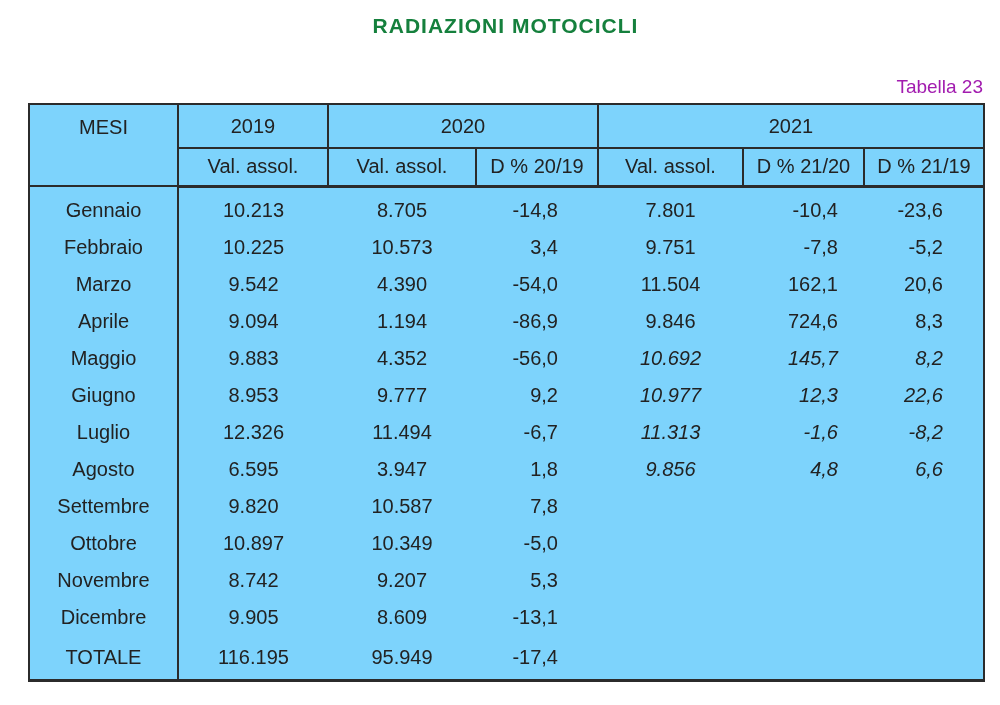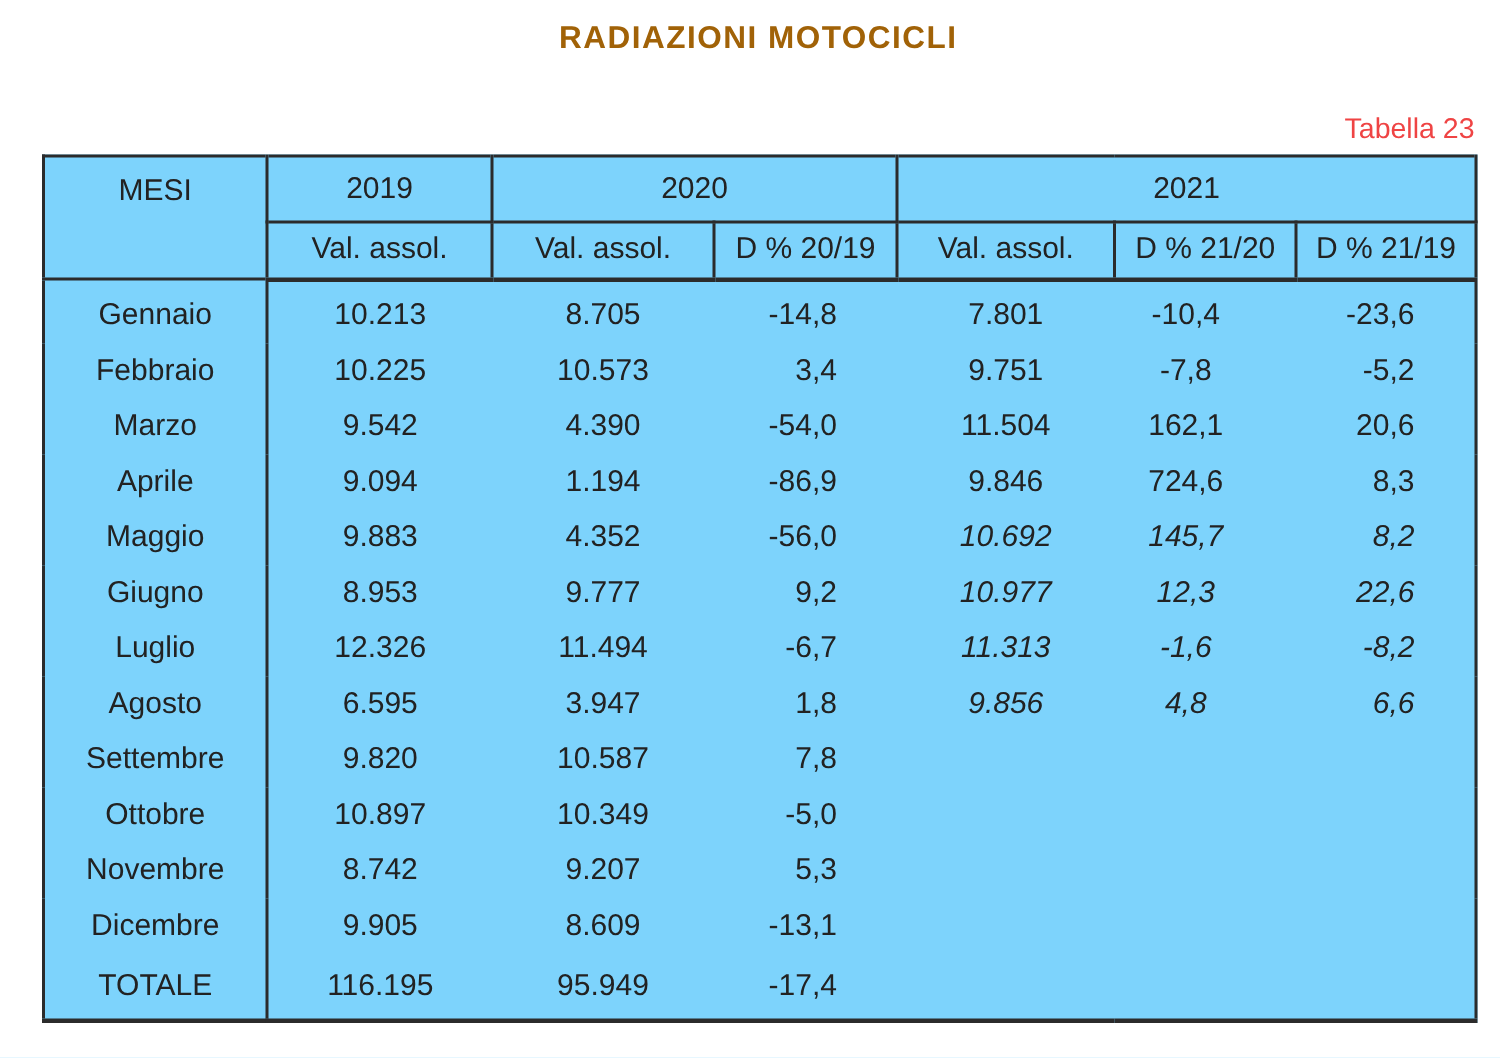--- a/index.html
+++ b/index.html
@@ -7,25 +7,25 @@
   body {
     width: 1000px; height: 705px;
     font-family: "Liberation Sans", sans-serif;
     color: #222222;
   }
   .page { position: relative; width: 1000px; height: 705px; background: #ffffff; overflow: hidden; }
 
   .title {
     position: absolute; top: 14px; left: 28px; width: 955px;
     text-align: center; font-size: 21px; font-weight: bold;
-    letter-spacing: 1px; color: #a16207;
+    letter-spacing: 1px; color: #15803d;
   }
   .tabella-label {
     position: absolute; top: 76px; left: 28px; width: 955px;
-    text-align: right; font-size: 19px; color: #ef4444;
+    text-align: right; font-size: 19px; color: #a21caf;
   }
 
   .tbl-wrap { position: absolute; top: 103px; left: 28px; }
   table {
     width: 955px; table-layout: fixed; border-collapse: collapse;
     background: #7dd3fc;
     border: 2px solid #2b2b2b;
     border-bottom: 3px solid #2b2b2b;
   }
   th, td {
@@ -38,21 +38,21 @@
   tr.sub-row th { height: 38px; border-bottom: 3px solid #2b2b2b; }
   th.mesi {
     vertical-align: top; padding-top: 11px;
     border-bottom: 3px solid #2b2b2b;
   }
   tbody td { border: none; height: 37px; }
   tbody td.c-m { border-right: 2px solid #2b2b2b; }
   tr.spacer td { height: 6px; }
   tr.total td { height: 44px; }
   td.d20   { text-align: right; padding-right: 40px; }
-  td.d2120 { padding-right: 26px; }
+  td.d2120 { text-align: right; padding-right: 26px; }
   td.d2119 { text-align: right; padding-right: 40px; }
   .it { font-style: italic; }
 </style>
 </head>
 <body>
 
 <div class="page">
 
   <div class="title">RADIAZIONI MOTOCICLI</div>
   <div class="tabella-label">Tabella 23</div>

